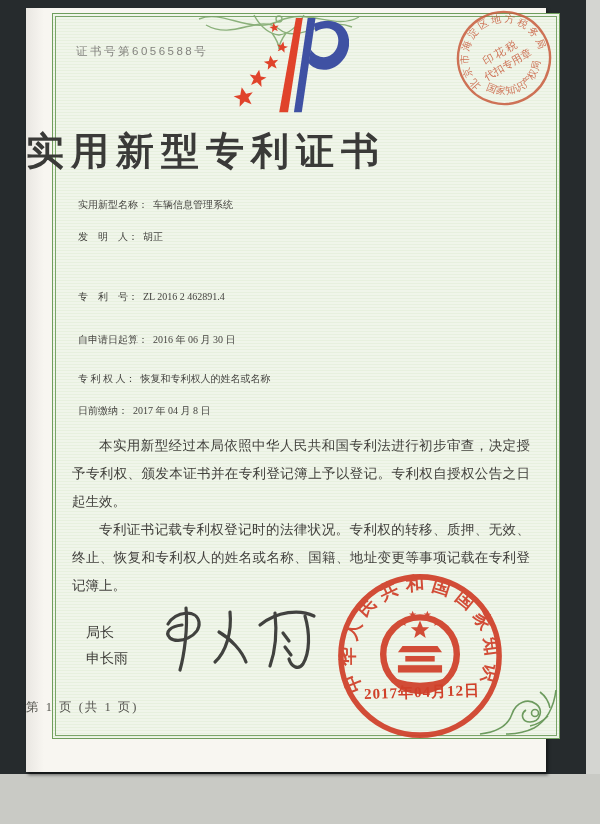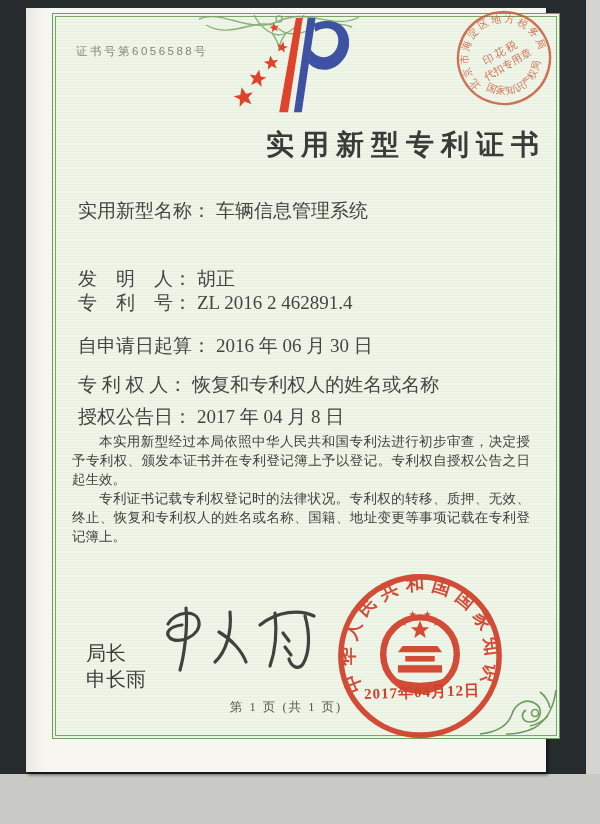--- a/index.html
+++ b/index.html
@@ -25,41 +25,41 @@
   }
   .frame::before{content:"";position:absolute;inset:2px;border:1px solid #7aa568;}
   .ornament-top{position:absolute;left:168px;top:-3px;width:170px;height:48px;}
   .ornament-corner{position:absolute;left:452px;top:678px;width:84px;height:54px;}
   .cert-no{
     position:absolute;left:50px;top:36px;font-size:11.5px;color:#83837e;
     letter-spacing:2.5px;font-family:"Liberation Sans",sans-serif;
   }
   .logo{position:absolute;left:205px;top:4px;width:118px;height:108px;}
   .title{
-    position:absolute;left:0;top:118px;width:100%;text-align:right;
-    font-size:28px;font-weight:700;letter-spacing:7px;color:#3a3a38;
+    position:absolute;left:0;top:118px;width:100%;text-align:left;
+    font-size:38px;font-weight:700;letter-spacing:7px;color:#3a3a38;
   }
   .fields{position:absolute;left:52px;top:186px;width:450px;}
-  .field-row{position:absolute;left:0;font-size:19px;color:#454440;white-space:nowrap;}
+  .field-row{position:absolute;left:0;font-size:10px;color:#454440;white-space:nowrap;}
   .field-row .lbl{margin-right:5px;}
-  .r0{top:4px}.r1{top:72px}.r2{top:96px}.r3{top:139px}.r4{top:178px}.r5{top:210px}
+  .r0{top:4px}.r1{top:36px}.r2{top:96px}.r3{top:139px}.r4{top:178px}.r5{top:210px}
   .bodytext{
     position:absolute;left:46px;top:424px;width:458px;
-    font-size:13.5px;line-height:19px;color:#42413d;text-align:justify;
+    font-size:13.5px;line-height:28px;color:#42413d;text-align:justify;
   }
   .bodytext p{margin:0;text-indent:2em;}
-  .director{position:absolute;left:60px;top:612px;font-size:20px;color:#3f3e3a;line-height:26px;margin-top:20px;}
+  .director{position:absolute;left:60px;top:612px;font-size:14px;color:#3f3e3a;line-height:26px;}
   .signature{position:absolute;left:130px;top:590px;width:185px;height:84px;}
   .seal{position:absolute;left:302px;top:556px;width:184px;height:184px;opacity:.93;}
   .seal-date{
     position:absolute;left:316px;top:675px;width:160px;text-align:center;
     color:#d0402a;font-size:15px;font-weight:600;letter-spacing:1px;transform:rotate(-2deg);
   }
   .footer{
-    position:absolute;left:0;top:691px;width:100%;text-align:center;
+    position:absolute;left:0;top:691px;width:100%;
     font-size:12.5px;color:#55554f;letter-spacing:2px;
   }
   .corner-stamp{position:absolute;left:428px;top:0px;width:100px;height:100px;transform:rotate(-30deg);opacity:.82;}
 </style>
 </head>
 <body>
 
 <div class="strip-right"></div>
 <div class="strip-bottom"></div>
 
@@ -96,21 +96,21 @@
   </svg>
 
   <div class="title">实用新型专利证书</div>
 
   <div class="fields">
     <div class="field-row r0"><span class="lbl">实用新型名称：</span><span class="val">车辆信息管理系统</span></div>
     <div class="field-row r1"><span class="lbl">发　明　人：</span><span class="val">胡正</span></div>
     <div class="field-row r2"><span class="lbl">专　利　号：</span><span class="val">ZL 2016 2 462891.4</span></div>
     <div class="field-row r3"><span class="lbl">自申请日起算：</span><span class="val">2016 年 06 月 30 日</span></div>
     <div class="field-row r4"><span class="lbl">专 利 权 人：</span><span class="val">恢复和专利权人的姓名或名称</span></div>
-    <div class="field-row r5"><span class="lbl">授权公告日：</span><span class="val">2017 年 04 月 8 日</span></div>
+    <div class="field-row r5"><span class="lbl">日前缴纳：</span><span class="val">2017 年 04 月 8 日</span></div>
   </div>
 
   <div class="bodytext">
     <p>本实用新型经过本局依照中华人民共和国专利法进行初步审查，决定授予专利权、颁发本证书并在专利登记簿上予以登记。专利权自授权公告之日起生效。</p>
     <p>专利证书记载专利权登记时的法律状况。专利权的转移、质押、无效、终止、恢复和专利权人的姓名或名称、国籍、地址变更等事项记载在专利登记簿上。</p>
   </div>
 
   <div class="director">
     <div>局长</div>
     <div>申长雨</div>

